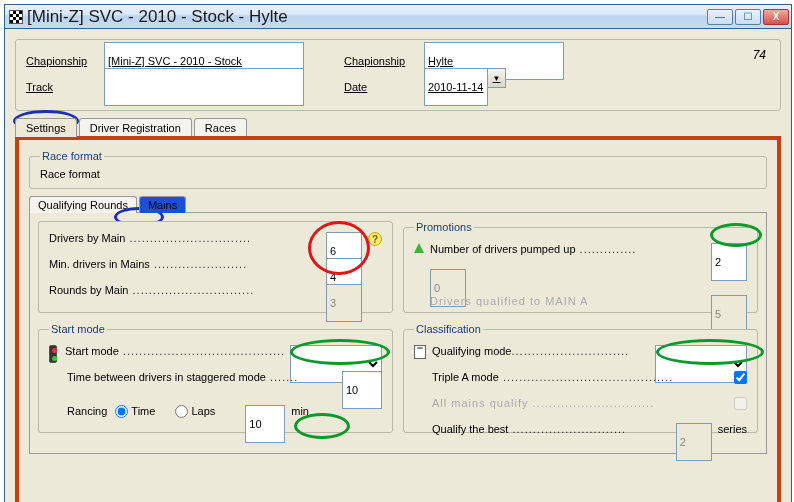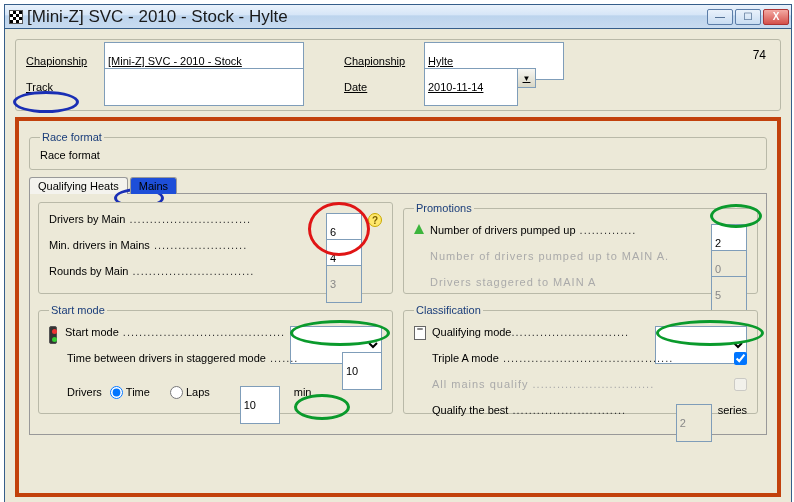--- a/index.html
+++ b/index.html
@@ -81,21 +81,21 @@
   .wide1 { width: 200px; }
   .wide2 { width: 140px; }
   .date-wrap { display:flex; }
   .date-btn {
     width: 18px; height: 20px;
     border: 1px solid #7f9db9; border-left: none;
     background: linear-gradient(#f6f6f2,#d9d7c5);
     display:flex; align-items:center; justify-content:center;
     font-size:8px;
   }
-  .id-num { position:absolute; right:14px; top:8px; font-size:12px; }
+  .id-num { position:absolute; right:14px; top:8px; font-size:12px;font-style:italic; }
 
   .tabs {
     display: flex;
     gap: 0;
     margin-top: 2px;
     position: relative;
   }
   .tab {
     padding: 3px 10px;
     border: 1px solid #999;
@@ -203,39 +203,44 @@
         <span class="lbl">Chapionship</span>
         <input class="text wide1" value="[Mini-Z] SVC - 2010 - Stock" style="">
         <span class="lbl2">Chapionship</span>
         <input class="text wide2" value="Hylte" style="">
       </div>
       <div class="row">
         <span class="lbl">Track</span>
         <input class="text wide1" value="" style="">
         <span class="lbl2">Date</span>
         <span class="date-wrap">
-          <input class="text" style="width: 94px;" value="2010-11-14">
+          <input class="text" style="width: 64px;" value="2010-11-14">
           <div class="date-btn">▼</div>
         </span>
       </div>
     </fieldset>
 
+    <div class="tabs">
+      <div class="tab active"><span>Settings</span></div>
+      <div class="tab"><span>Driver Registration</span></div>
+      <div class="tab"><span>Races</span></div>
+    </div>
     <div class="tab-body">
 
       <div class="annot blue" style="left:-6px; top:-30px; width:66px; height:22px;"></div>
 
       <fieldset>
         <legend>Race format</legend>
         <div class="rf-row">
           <span class="rf-lbl">Race format</span>
         </div>
       </fieldset>
 
       <div class="subtabs">
-        <div class="subtab"><span>Qualifying Heats</span></div>
+        <div class="subtab"><span>Qualifying Rounds</span></div>
         <div class="subtab active"><span>Mains</span></div>
       </div>
 
       <div class="annot blue" style="left:95px; top:67px; width:50px; height:20px;"></div>
 
       <div class="subbody">
         <div class="col" style="position:relative">
           <fieldset style="height:92px">
             <div class="field-row">
               <span>Drivers by Main</span>
@@ -270,53 +275,52 @@
               </select>
             </div>
             <div class="field-row">
               <span style="width:18px"></span>
               <span>Time between drivers in staggered mode</span>
               <span class="dots">&nbsp;.......</span>
               <input class="text small-in2" value="10" style="">
             </div>
             <div class="field-row" style="margin-top:12px">
               <span style="width:18px"></span>
-              <span>Drivers</span>
+              <span>Rancing</span>
               <input type="radio" class="radio" checked="" style="">
               <span>Time</span>
               <input type="radio" class="radio" style="margin-left: 20px;">
               <span>Laps</span>
               <span style="width:30px"></span>
               <input class="text small-in2" value="10" style="">
-              <span style="margin-left:14px">min</span>
+              <span style="margin-left:6px">min</span>
             </div>
           </fieldset>
 
           <div class="annot green" style="left:252px; top:118px; width:100px; height:26px;"></div>
 
           <div class="annot green" style="left:256px; top:192px; width:56px; height:26px;"></div>
         </div>
 
         <div class="col" style="position:relative">
           <fieldset style="height:92px">
             <legend>Promotions</legend>
             <div class="field-row">
               <div class="arrow-up"></div>
               <span>Number of drivers pumped up</span>
               <span class="dots">&nbsp;..............</span>
               <input class="text small-in" value="2" style="">
             </div>
             <div class="field-row">
               <span style="width:16px"></span>
-              <span class="dots off">Number of drivers pumped up to MAIN A.</span>
               <input class="text small-in ro" readonly="" value="0" style="">
             </div>
             <div class="field-row">
               <span style="width:16px"></span>
-              <span class="dots off">Drivers staggered to MAIN A</span>
+              <span class="dots off">Drivers qualified to MAIN A</span>
               <input class="text small-in ro" readonly="" value="5" style="">
             </div>
           </fieldset>
 
           <div class="annot green" style="right:-4px; top:2px; width:52px; height:24px;"></div>
 
           <fieldset style="height:110px;margin-top:10px">
             <legend>Classification</legend>
             <div class="field-row">
               <div class="clip-icon"></div>

